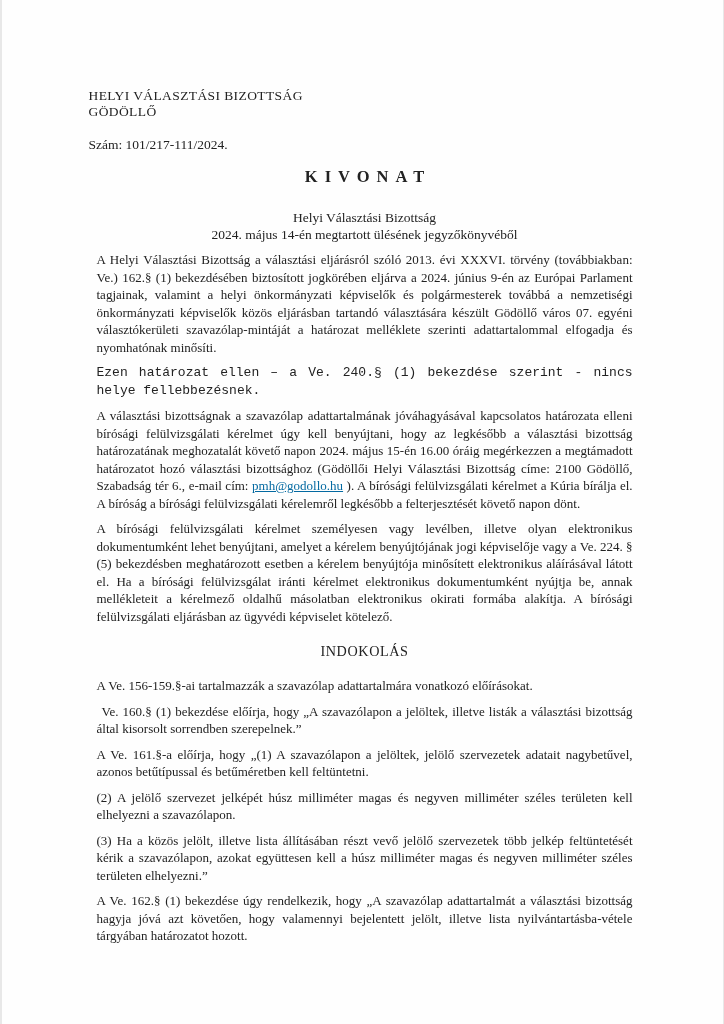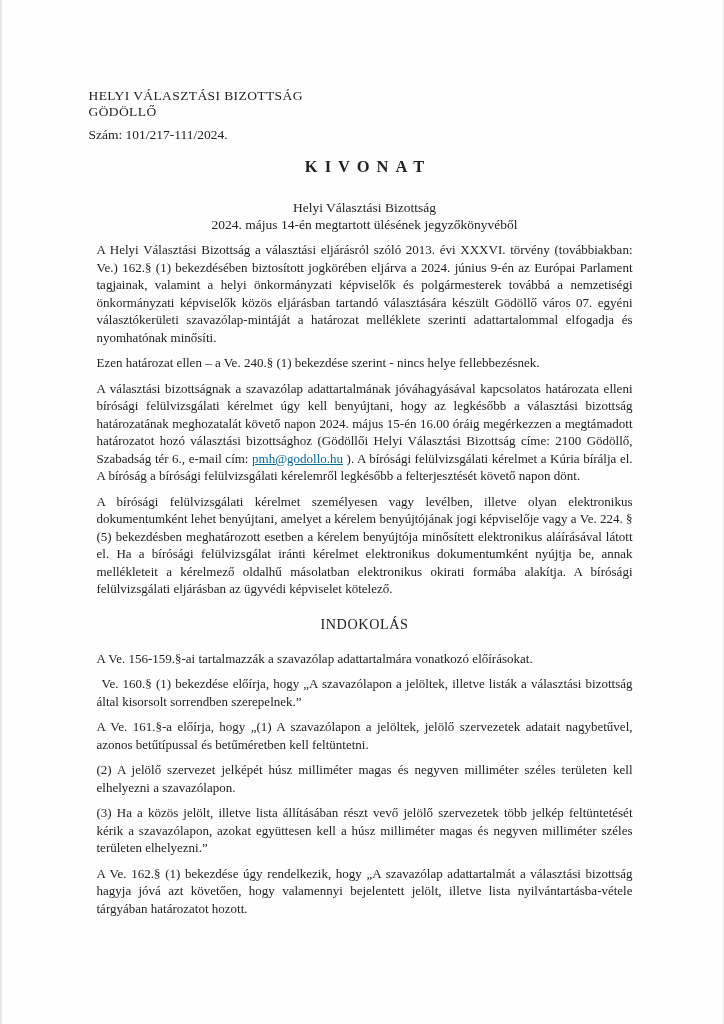--- a/index.html
+++ b/index.html
@@ -23,21 +23,21 @@
     left: 87px;
     top: 88px;
     width: 552px;
   }
   .org-line {
     font-size: 13.5px;
     line-height: 16px;
     letter-spacing: 0.4px;
   }
   .num-line {
-    margin-top: 7px;
+    margin-top: 17px;
     font-size: 13.5px;
     line-height: 16px;
   }
   .kivonat {
     margin-top: 14px;
     text-align: center;
     font-weight: bold;
     font-size: 16.5px;
     line-height: 20px;
     letter-spacing: 7px;
@@ -58,21 +58,21 @@
     text-decoration: underline;
     text-underline-offset: 2px;
   }
   p.body-par {
     margin: 8px;
     font-size: 13px;
     line-height: 17.5px;
     text-align: justify;
   }
   .mt-par  { margin-top: 14px; }   
-  .mt-line { margin-top: 17px; }   
+  .mt-line { margin-top: 17px; font-family: Liberation Mono, monospace; }   
   .indoklas-heading {
     margin: 17px 0 17px 0;
     text-align: center;
     font-weight: normal;
     font-size: 14.2px;
     line-height: 18px;
     letter-spacing: 0.6px;
   }
   .sp-indent { text-indent: 5px; }
   .email-link {

